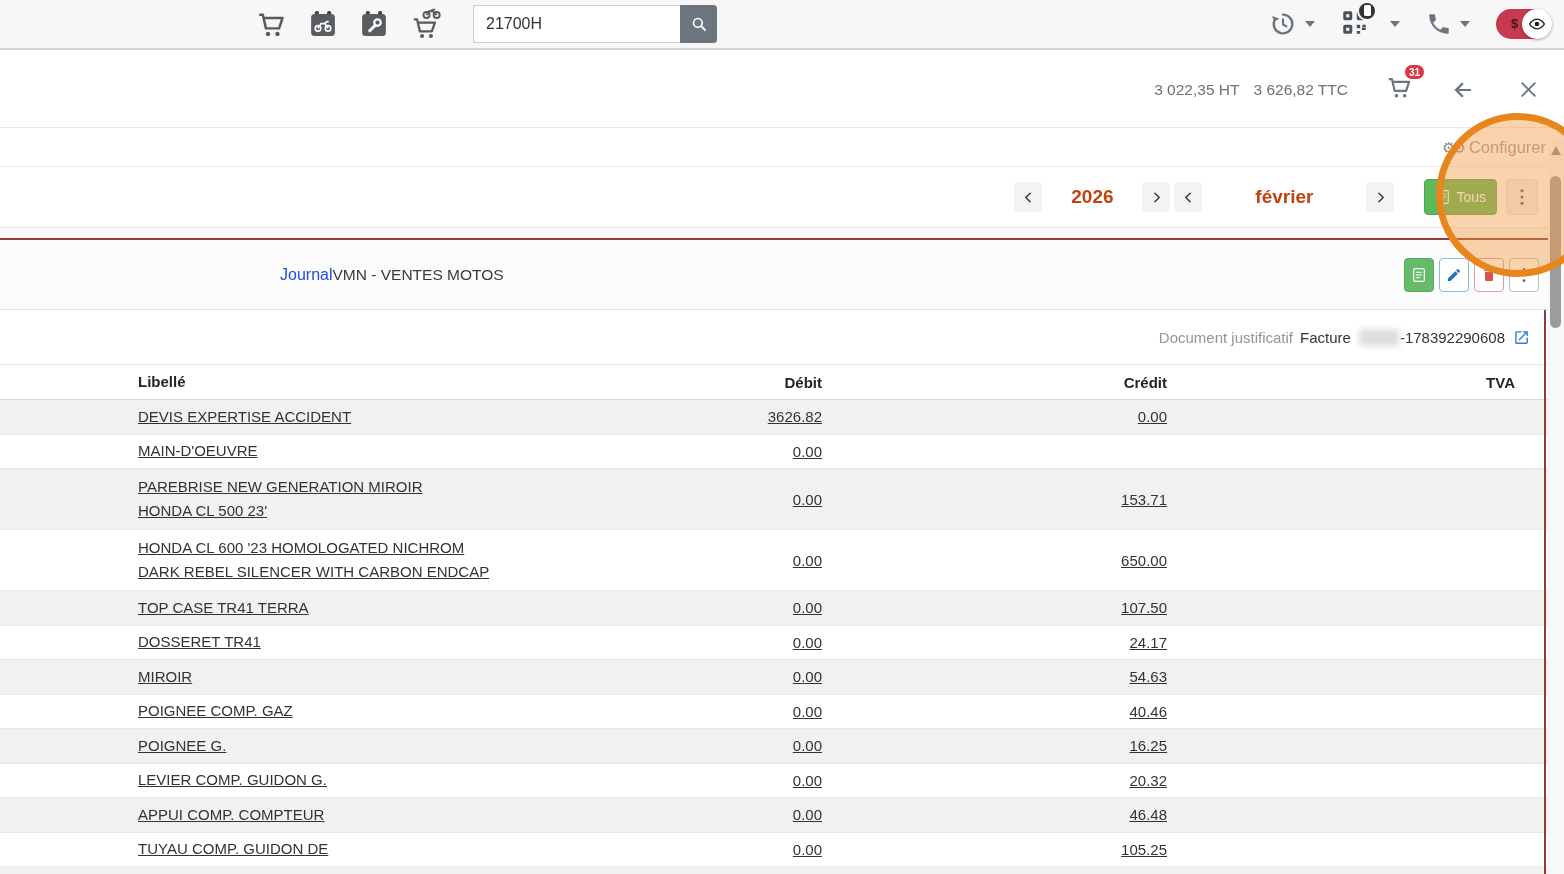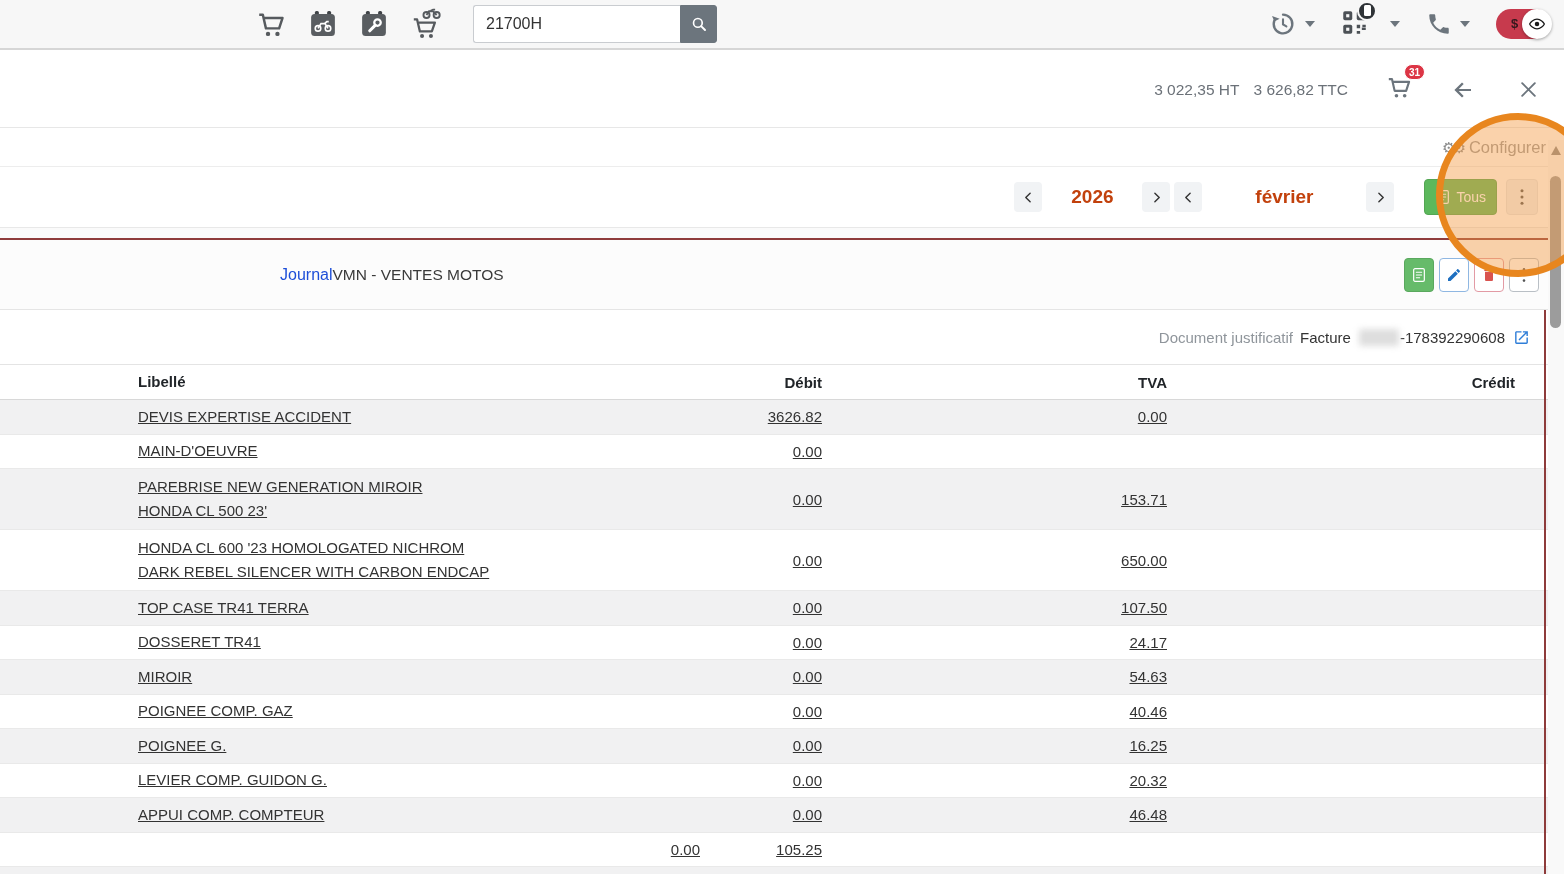--- a/index.html
+++ b/index.html
@@ -332,22 +332,22 @@
     <svg width="17" height="17" viewBox="0 0 24 24">
         <path fill="#2f7ed8" d="M19 19H5V5h7V3H5c-1.1 0-2 .9-2 2v14c0 1.1.9 2 2 2h14c1.1 0 2-.9 2-2v-7h-2v7zM14 3v2h3.59l-9.83 9.83 1.41 1.41L19 6.41V10h2V3h-7z"></path>
       </svg>
   </span>
 </div>
 
 <div class="band tablewrap">
   <div class="thead">
     <div class="c-lib">Libellé</div>
     <div class="c-num">Débit</div>
+    <div class="c-num">Crédit</div>
     <div class="c-num">TVA</div>
-    <div class="c-num">Crédit</div>
   </div>
   <div>
       <div class="trow shaded">
         <div class="c-lib">
           <div>DEVIS EXPERTISE ACCIDENT</div>
         </div>
         <div class="c-num">3626.82</div>
         <div class="c-num">0.00</div>
         <div class="c-num"></div>
       </div>
@@ -426,20 +426,23 @@
       </div>
       <div class="trow shaded">
         <div class="c-lib">
           <div>APPUI COMP. COMPTEUR</div>
         </div>
         <div class="c-num">0.00</div>
         <div class="c-num">46.48</div>
         <div class="c-num"></div>
       </div>
       <div class="trow">
+        <div class="c-lib">
+          <div>TUYAU COMP. GUIDON DE</div>
+        </div>
         <div class="c-num">0.00</div>
         <div class="c-num">105.25</div>
         <div class="c-num"></div>
       </div>
       <div class="trow shaded partialrow"></div>
     </div>
 </div>
 
 <div class="scroll-track"></div>
 <div class="scroll-up"></div>

